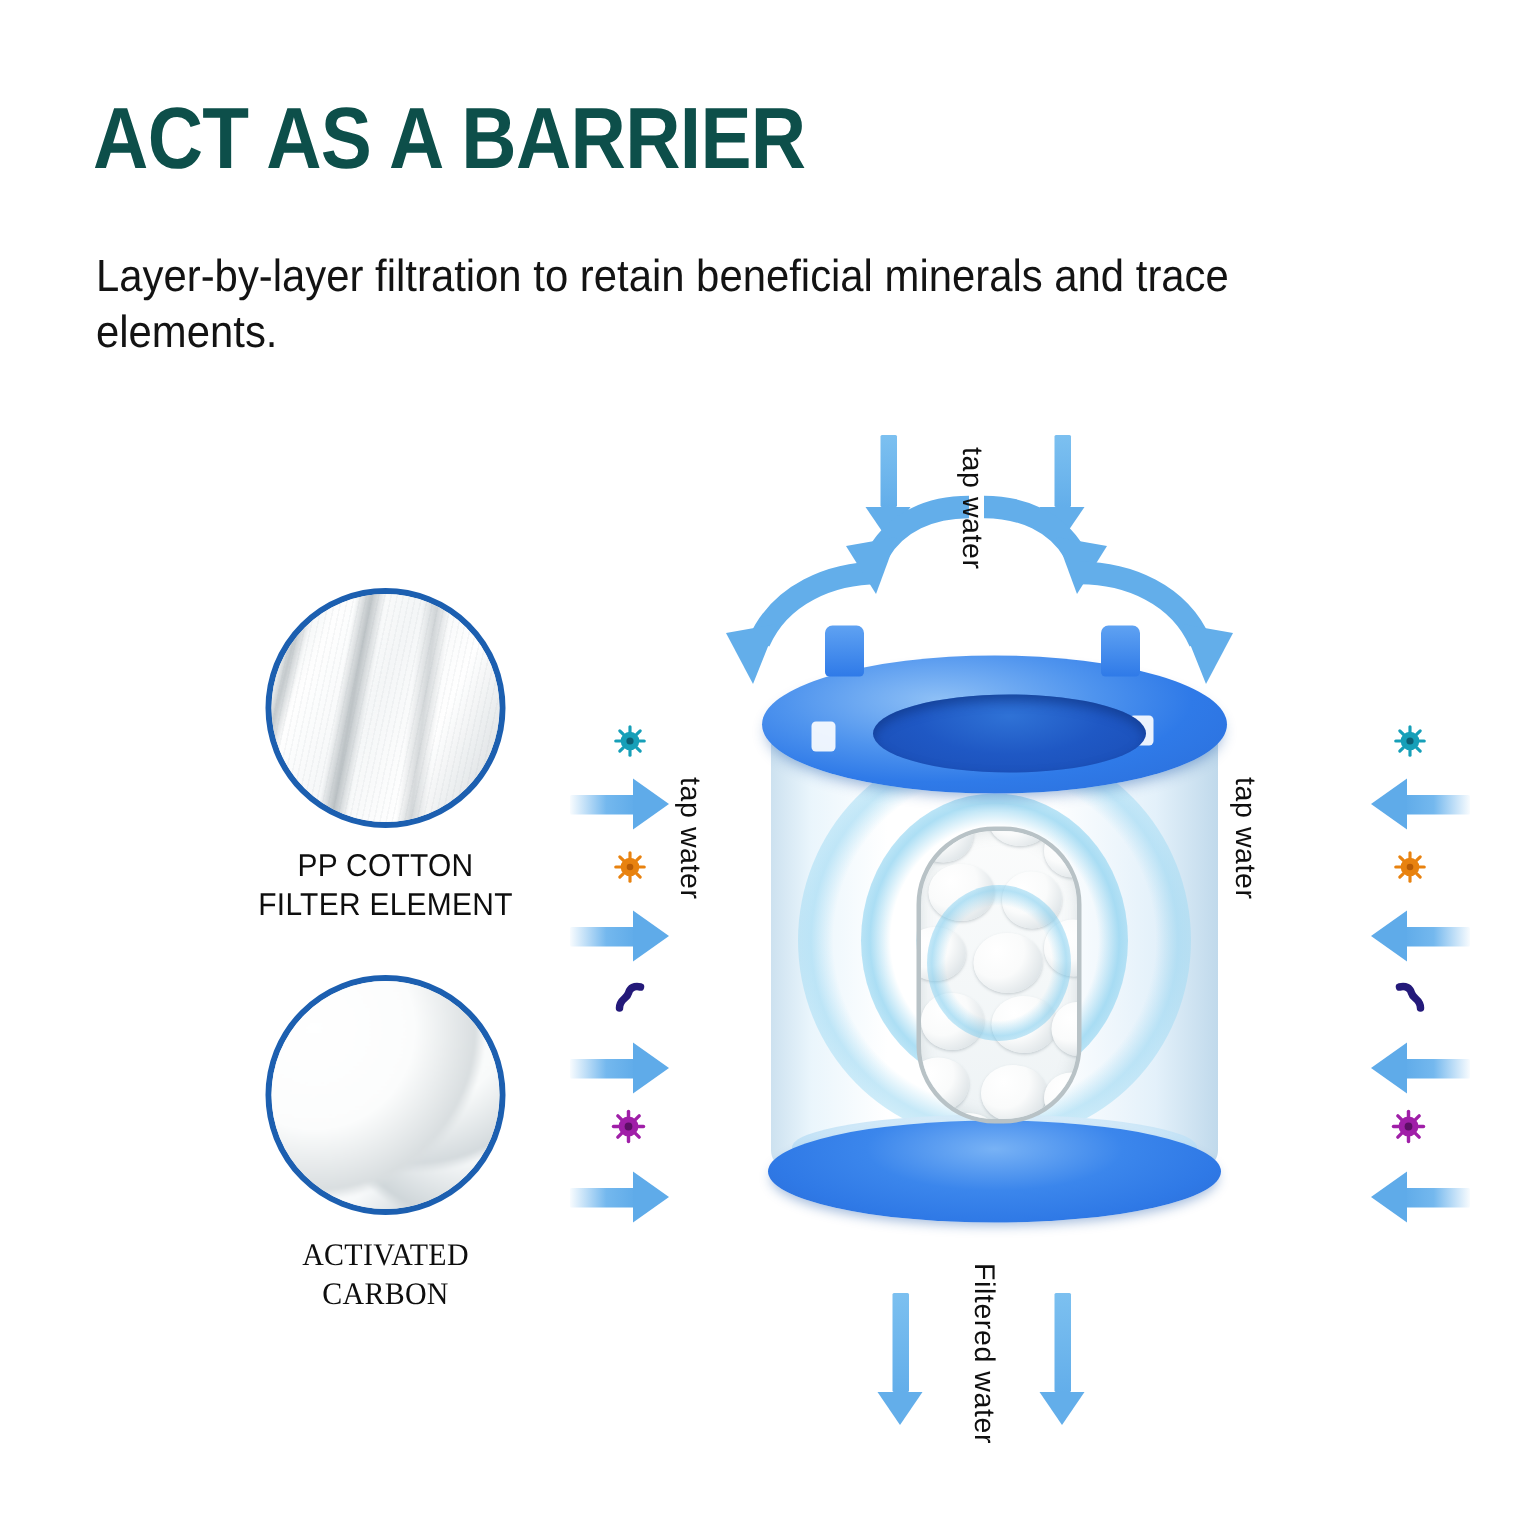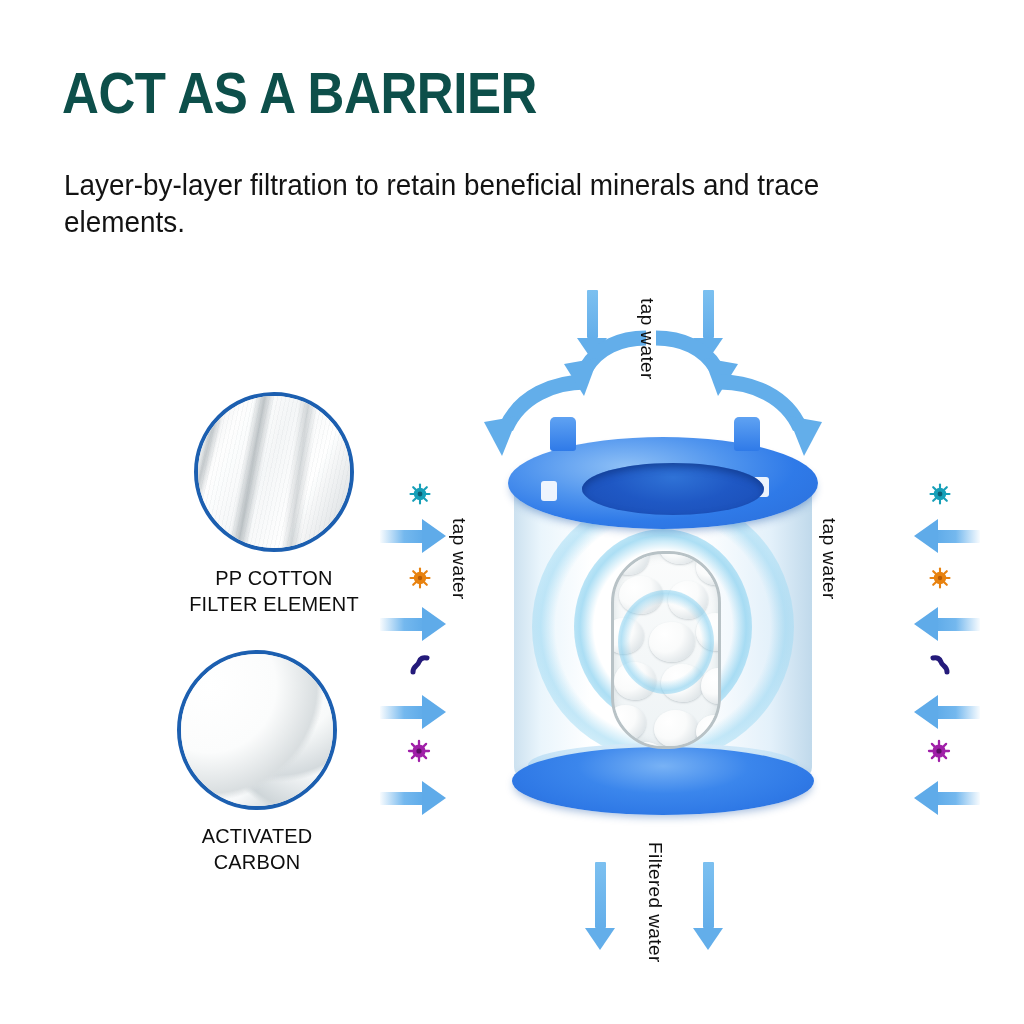--- a/index.html
+++ b/index.html
@@ -278,31 +278,31 @@
   }
 </style>
 </head>
 <body>
 
 <div id="header">
   <div id="page-title">ACT AS A BARRIER</div>
   <div id="page-subtitle">Layer-by-layer filtration to retain beneficial minerals and trace elements.</div>
 </div>
 
-<div class="callout" style="left:159px; top:392px;">
+<div class="callout" style="left:142px; top:392px;">
   <div class="callout-circle">
     <div class="tex-cotton"></div>
   </div>
   <div class="callout-label">
     <div>PP COTTON</div>
     <div>FILTER ELEMENT</div>
   </div>
 </div>
 
-<div class="callout" style="left:142px; top:650px;">
+<div class="callout" style="left:142px; top:650px;font-family:Liberation Serif, serif;">
   <div class="callout-circle">
     <div class="tex-carbon"></div>
   </div>
   <div class="callout-label">
     <div>ACTIVATED</div>
     <div>CARBON</div>
   </div>
 </div>
 
 <div id="diagram">

